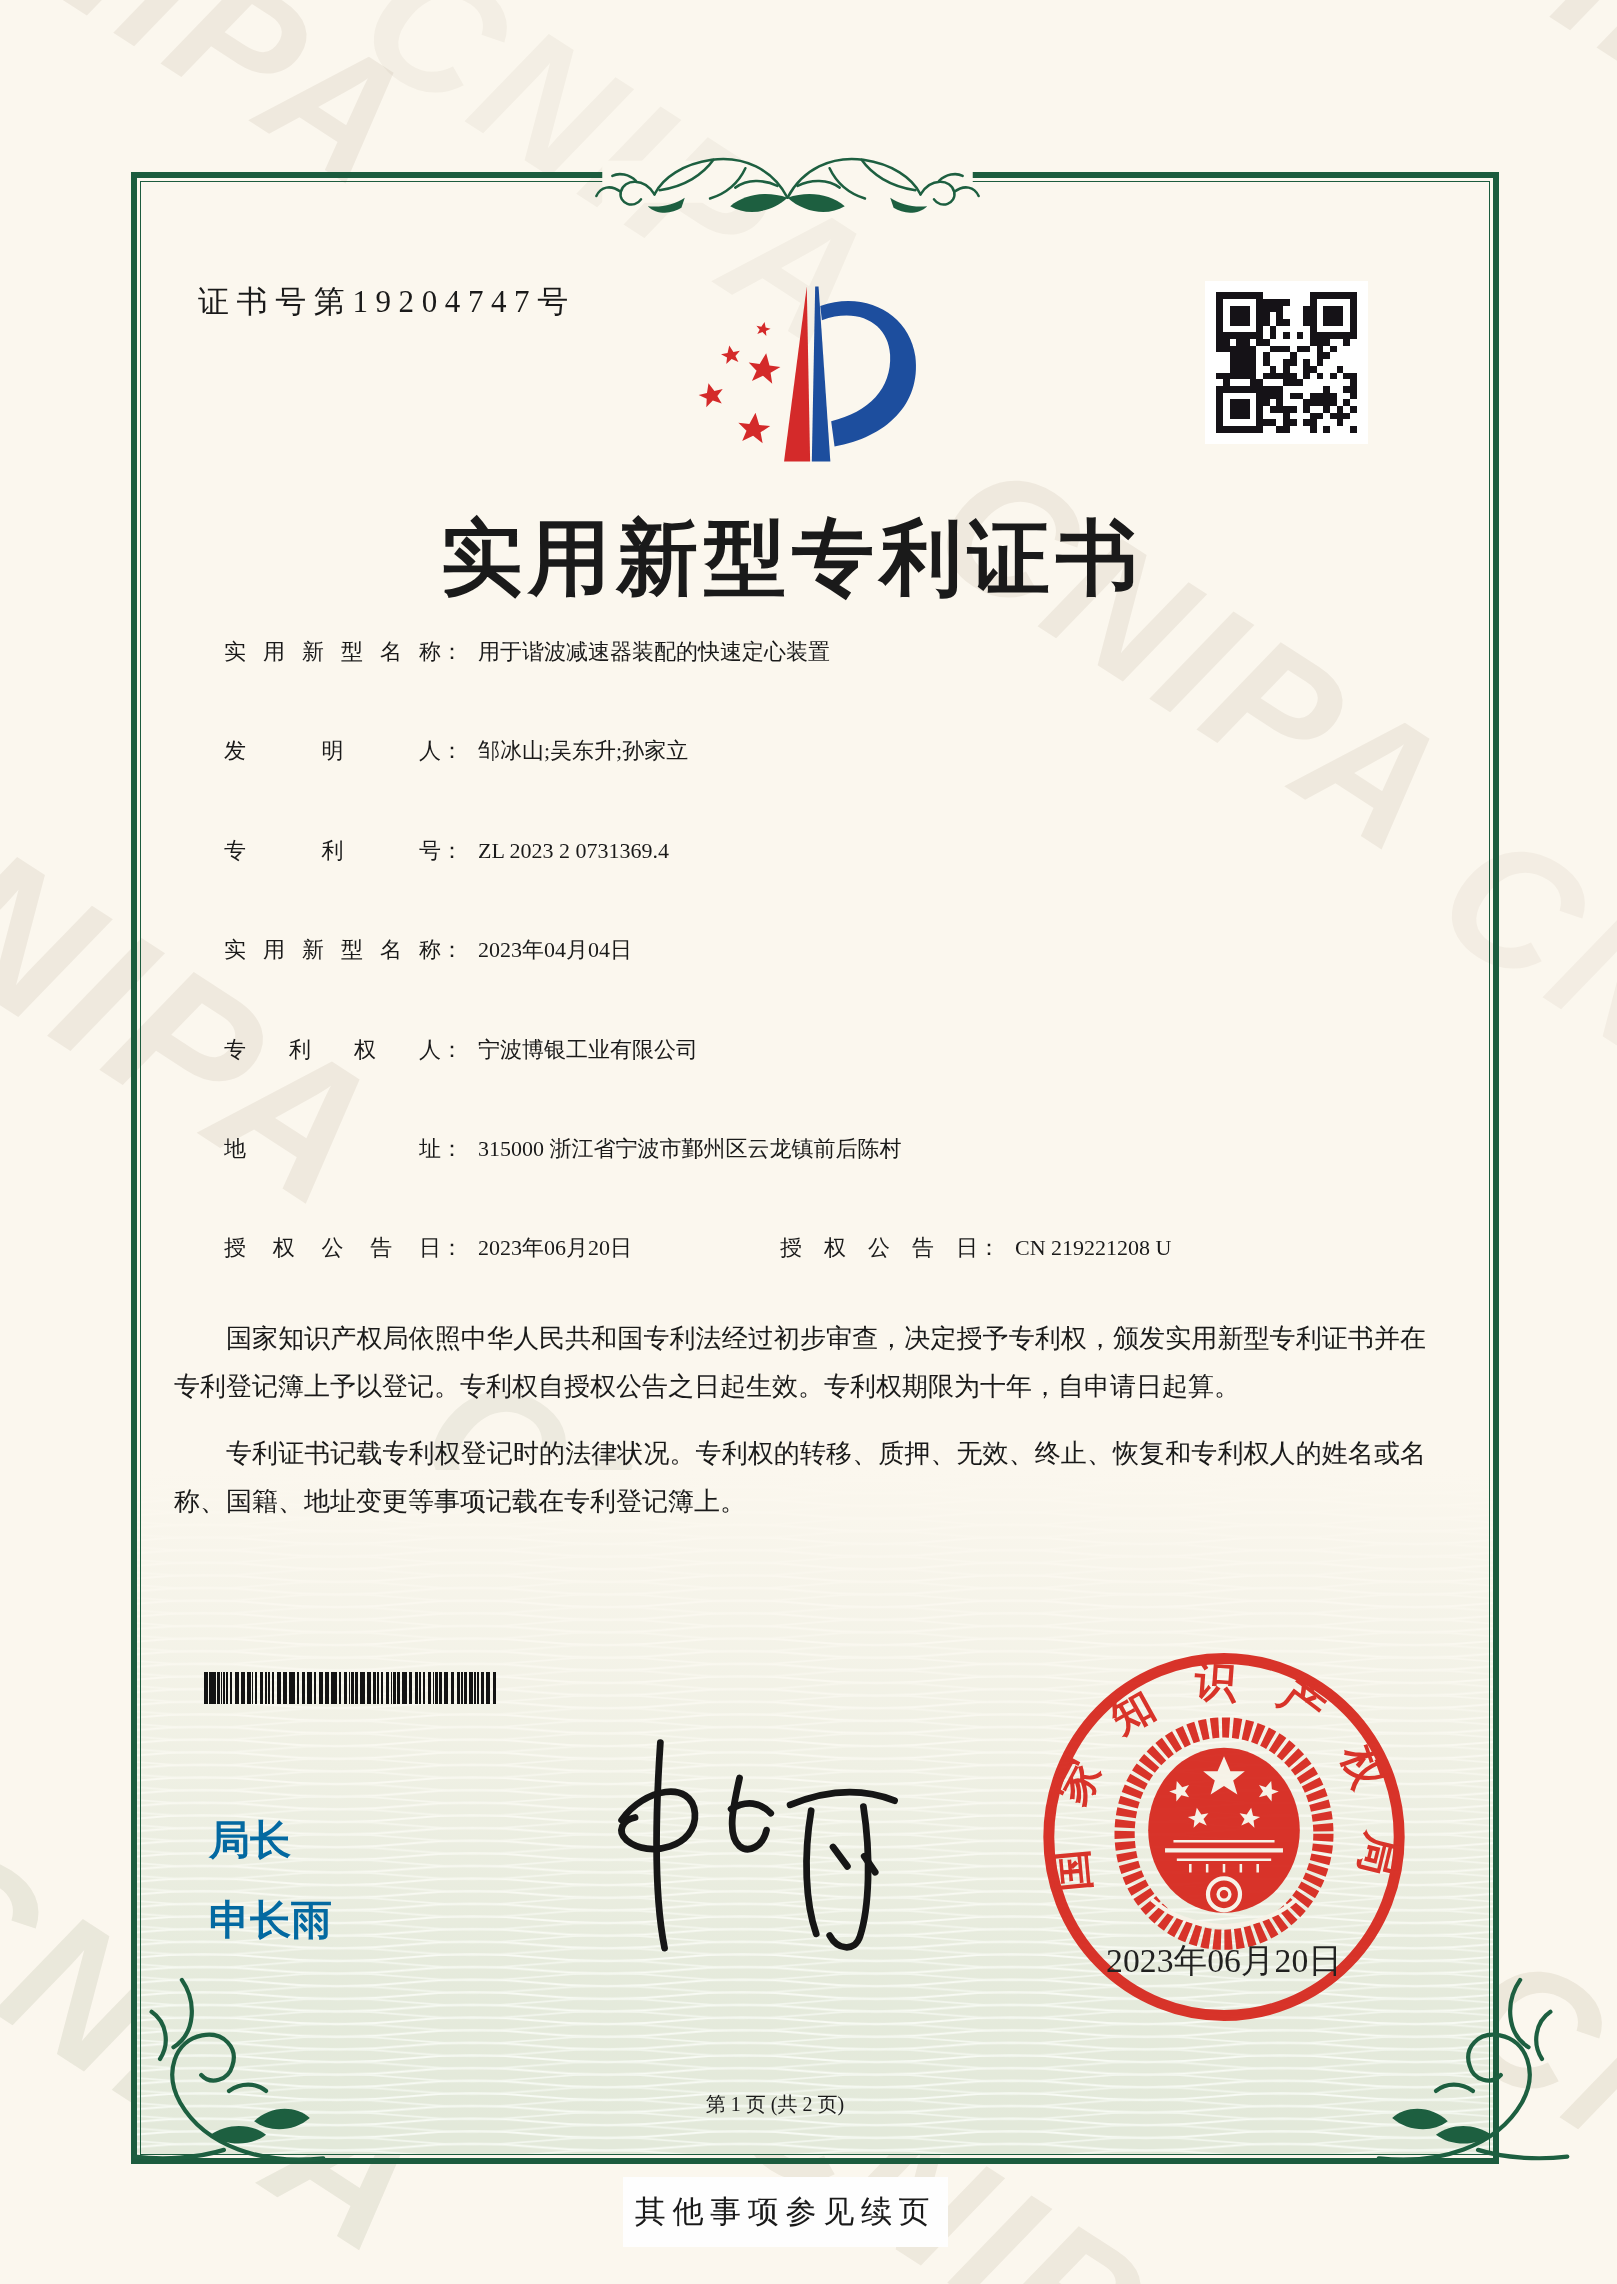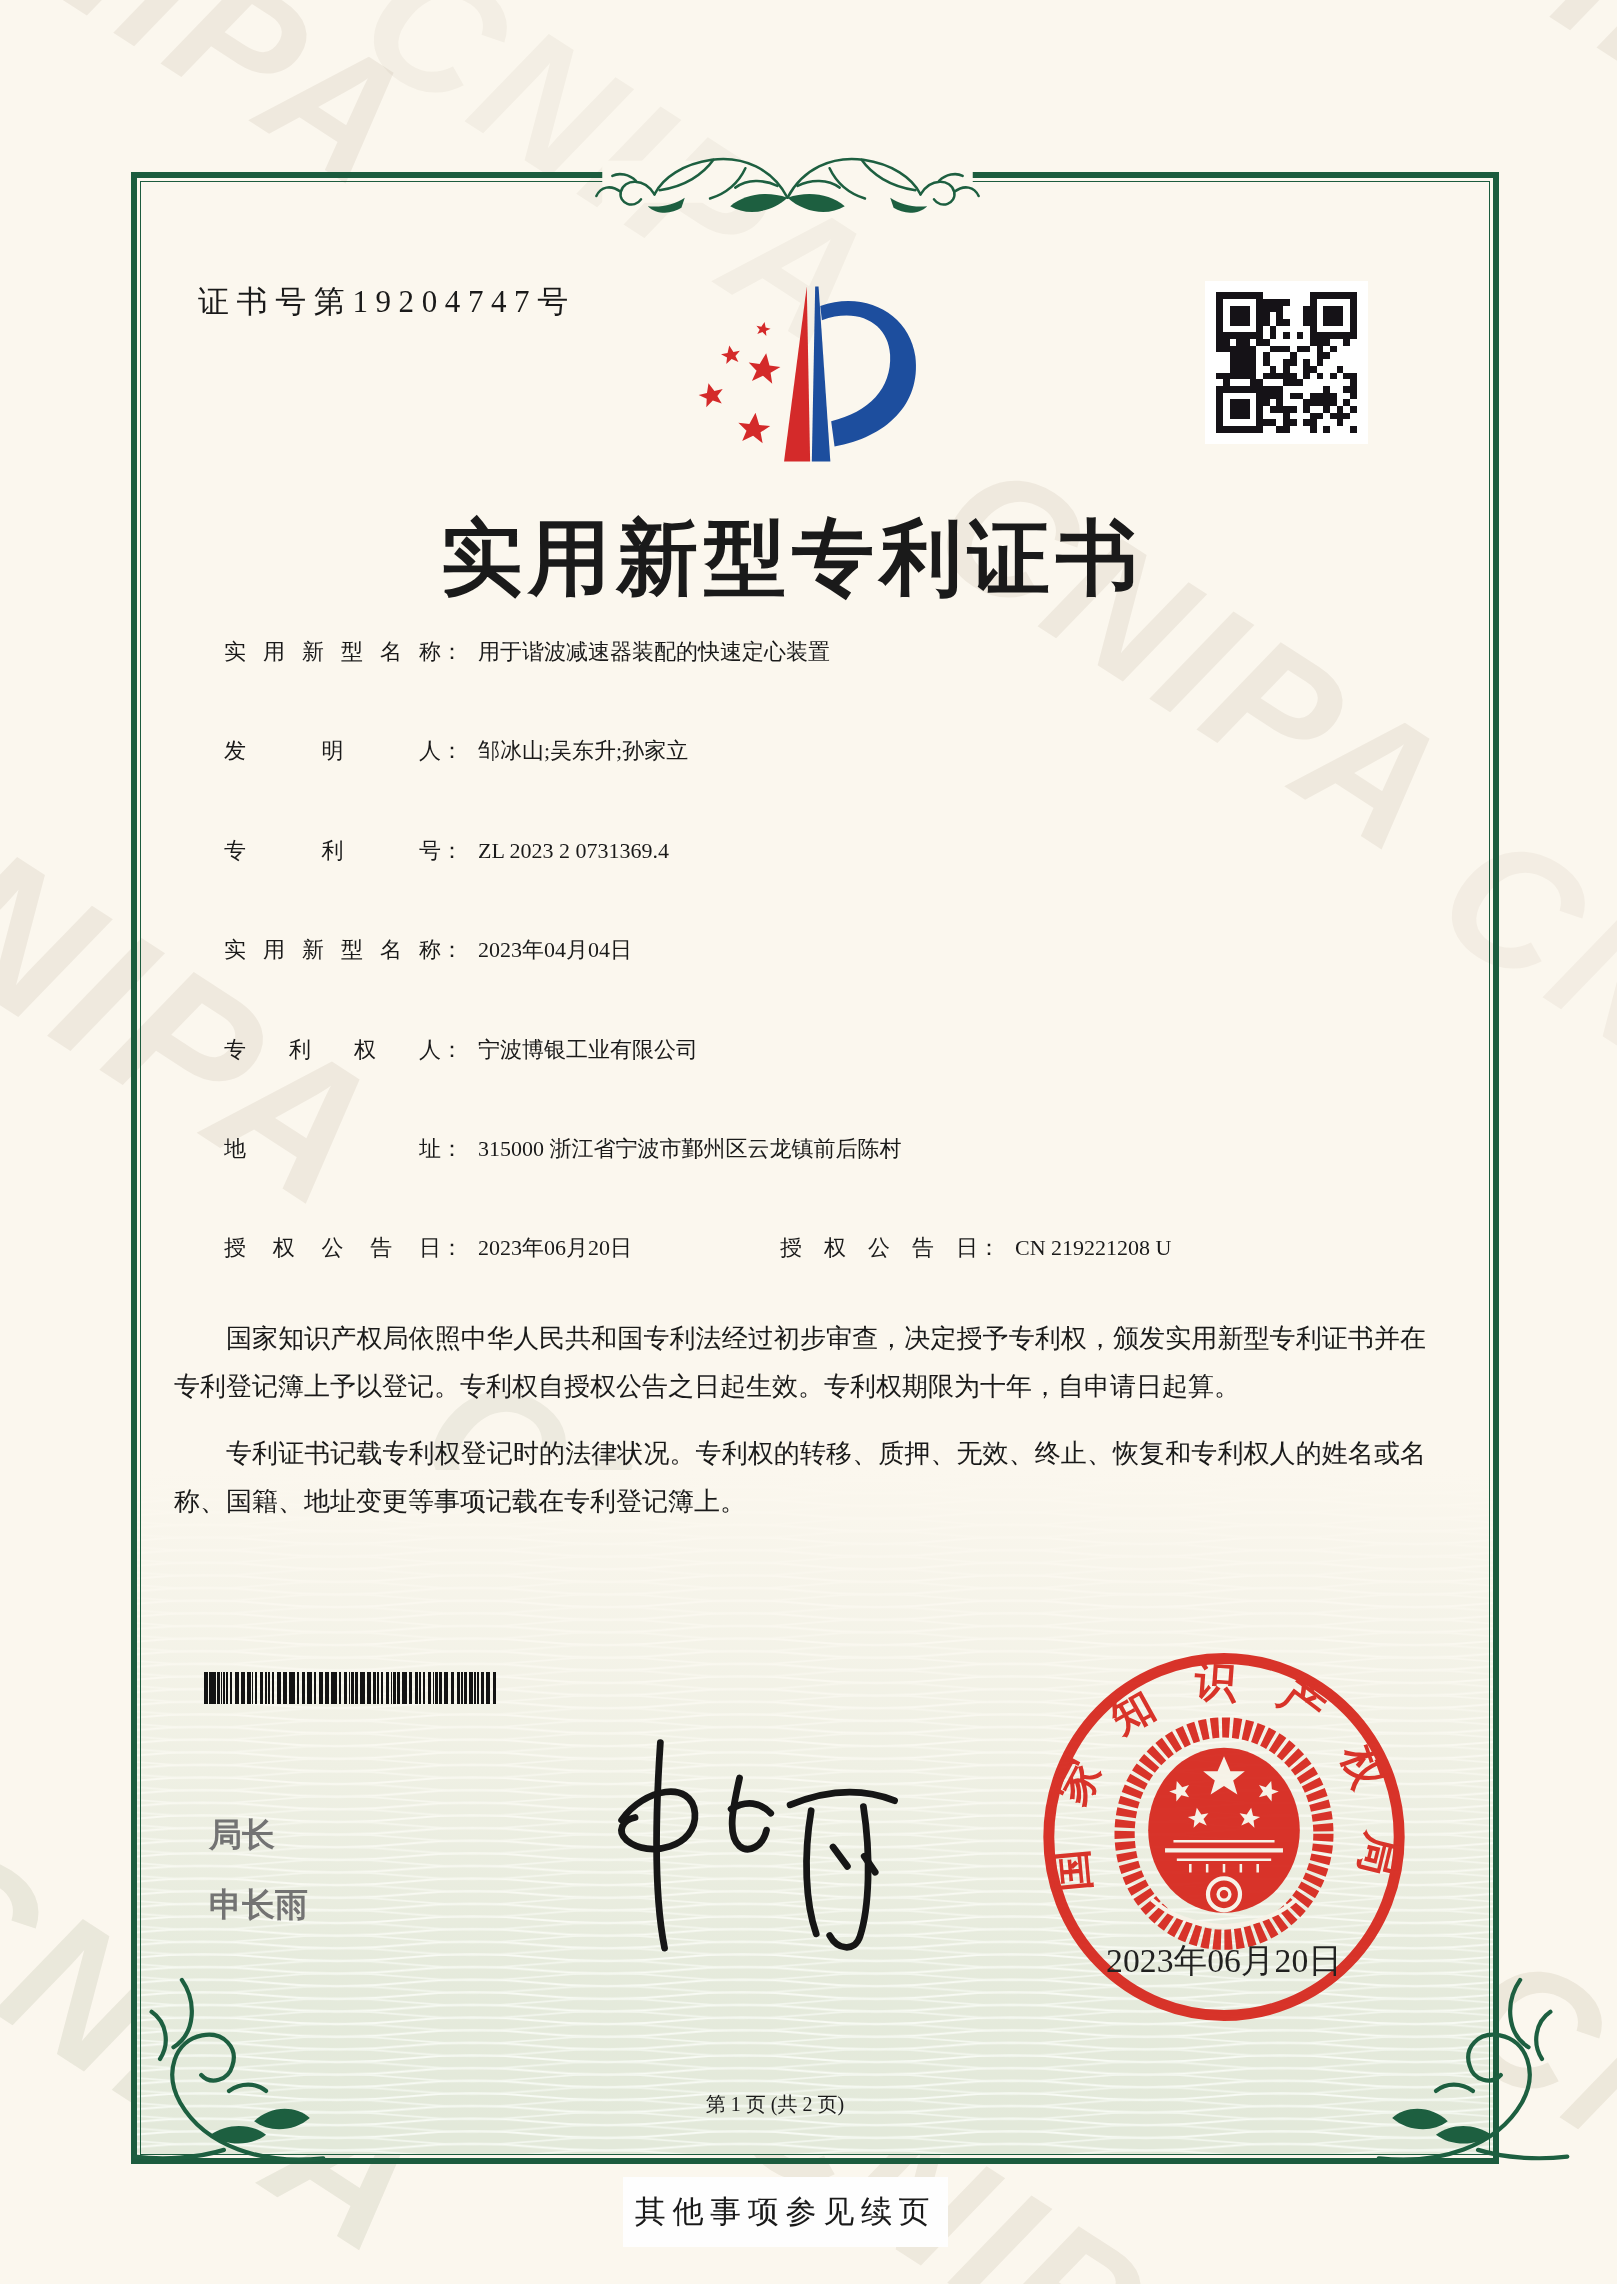--- a/index.html
+++ b/index.html
@@ -49,21 +49,21 @@
   .grant .lab2{display:inline-block;width:198px;text-align:justify;text-align-last:justify;
                vertical-align:bottom;}
   
   .legal{position:absolute;left:165px;top:1306px;width:1270px;z-index:5;}
   .legal p{margin:9px;font-size:26px;line-height:48px;text-indent:52px;text-align:justify;}
   .legal p + p{margin-top:19.4px;}
   
   .barcode{position:absolute;left:204px;top:1672px;width:303px;height:32px;z-index:5;font-size:0;}
   .barcode i{display:inline-block;height:100%;background:#131313;vertical-align:top;}
   .officer{position:absolute;left:209px;top:1813px;z-index:5;
-           font-family:Liberation Mono, monospace;font-size:33px;font-weight:600;color:#737373;}
+           font-family:Liberation Mono, monospace;font-size:41px;font-weight:600;color:#0369a1;}
   .officer .nm{margin-top:25px;}
   .signature{position:absolute;left:566px;top:1729px;z-index:6;}
   .seal{position:absolute;left:1037px;top:1650px;z-index:6;opacity:0.94;}
   .pageinfo{position:absolute;left:0;top:2091px;width:1550px;text-align:center;font-size:20px;z-index:5;}
   .contbox{position:absolute;left:623px;top:2177px;width:325px;height:70px;background:#fefefe;
            z-index:5;display:flex;align-items:center;justify-content:center;}
   .contbox span{font-size:31px;letter-spacing:6.7px;}
 </style>
 </head>
 <body>

